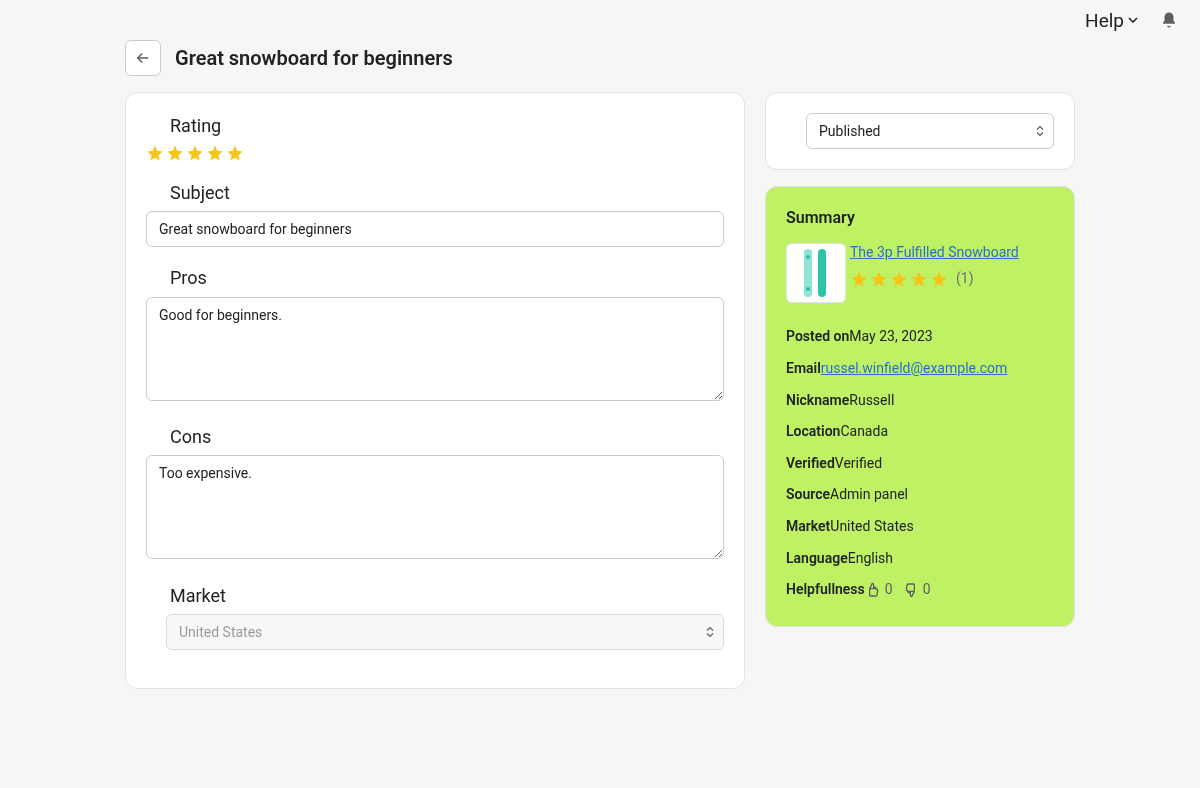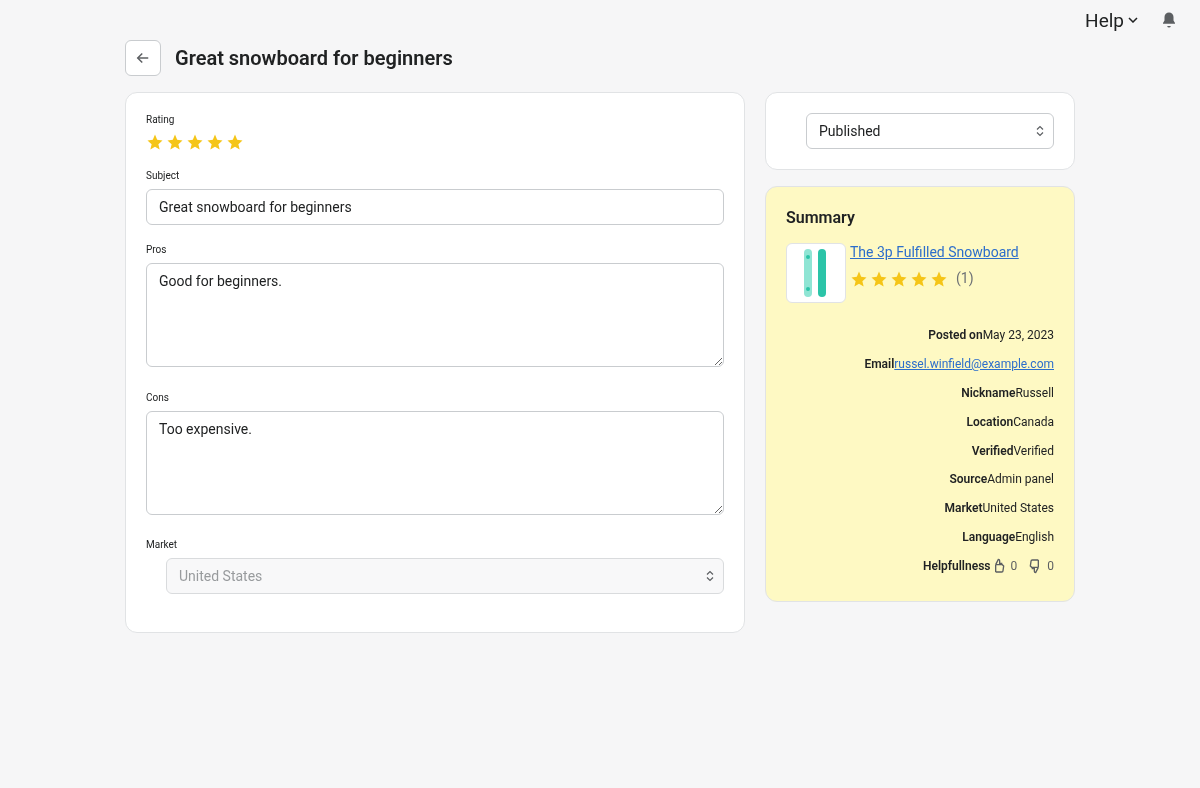--- a/index.html
+++ b/index.html
@@ -46,24 +46,24 @@
     display:flex;gap:20px;
     padding:0 125px 0 125px;
   }
   .main-col{flex:0 0 620px;}
   .side-col{flex:0 0 310px;}
   .card{
     background:#fff;border:1px solid #e1e3e5;border-radius:12px;
     padding:20px;
     margin-bottom:16px;
   }
-  .card-soft{background:#fef9c3;}
+  .card-soft{background:#bef264;}
   .card-h{font-size:16px;font-weight:600;margin-bottom:14px;}
   
-  .field-label{font-size:10px;color:#202223;margin-bottom:6px;display:block;}
+  .field-label{font-size:18px;color:#202223;margin-bottom:6px;display:block;margin-left:24px;}
   .field-group{margin-bottom:18px;}
   .stars{display:flex;gap:2px;}
   .star{width:18px;height:18px;color:#f5c518;}
   .text-input,.textarea,.select{
     width:100%;
     border:1px solid #c9cccf;border-radius:6px;
     background:#fff;
     font-family:inherit;font-size:14px;color:#202223;
     padding:9px 12px;
   }
@@ -84,21 +84,21 @@
   .summary-head{display:flex;gap:4px;margin-bottom:18px;align-items:flex-start;}
   .thumb{
     width:60px;height:60px;border:1px solid #e1e3e5;border-radius:6px;
     background:#fff;display:flex;align-items:center;justify-content:center;
     flex-shrink:0;
   }
   .thumb svg{width:40px;height:52px;}
   .prod-link{color:#2c6ecb;text-decoration:underline;font-size:14px;cursor:pointer;}
   .summary-stars{display:flex;align-items:center;gap:8px;margin-top:6px;}
   .count-badge{font-size:14px;color:#6d7175;}
-  .kv{display:flex;justify-content:flex-end;padding:6px 0;font-size:12px;}
+  .kv{display:flex;justify-content:flex-start;padding:6px 0;font-size:14px;}
   .kv-key{font-weight:600;}
   .kv-val{color:#202223;}
   .mail-link{color:#2c6ecb;text-decoration:underline;cursor:pointer;}
   .help-row{display:flex;gap:10px;align-items:center;}
   .vote{display:flex;align-items:center;gap:4px;color:#5c5f62;}
 </style>
 </head>
 <body>
 
 <div class="viewport">

